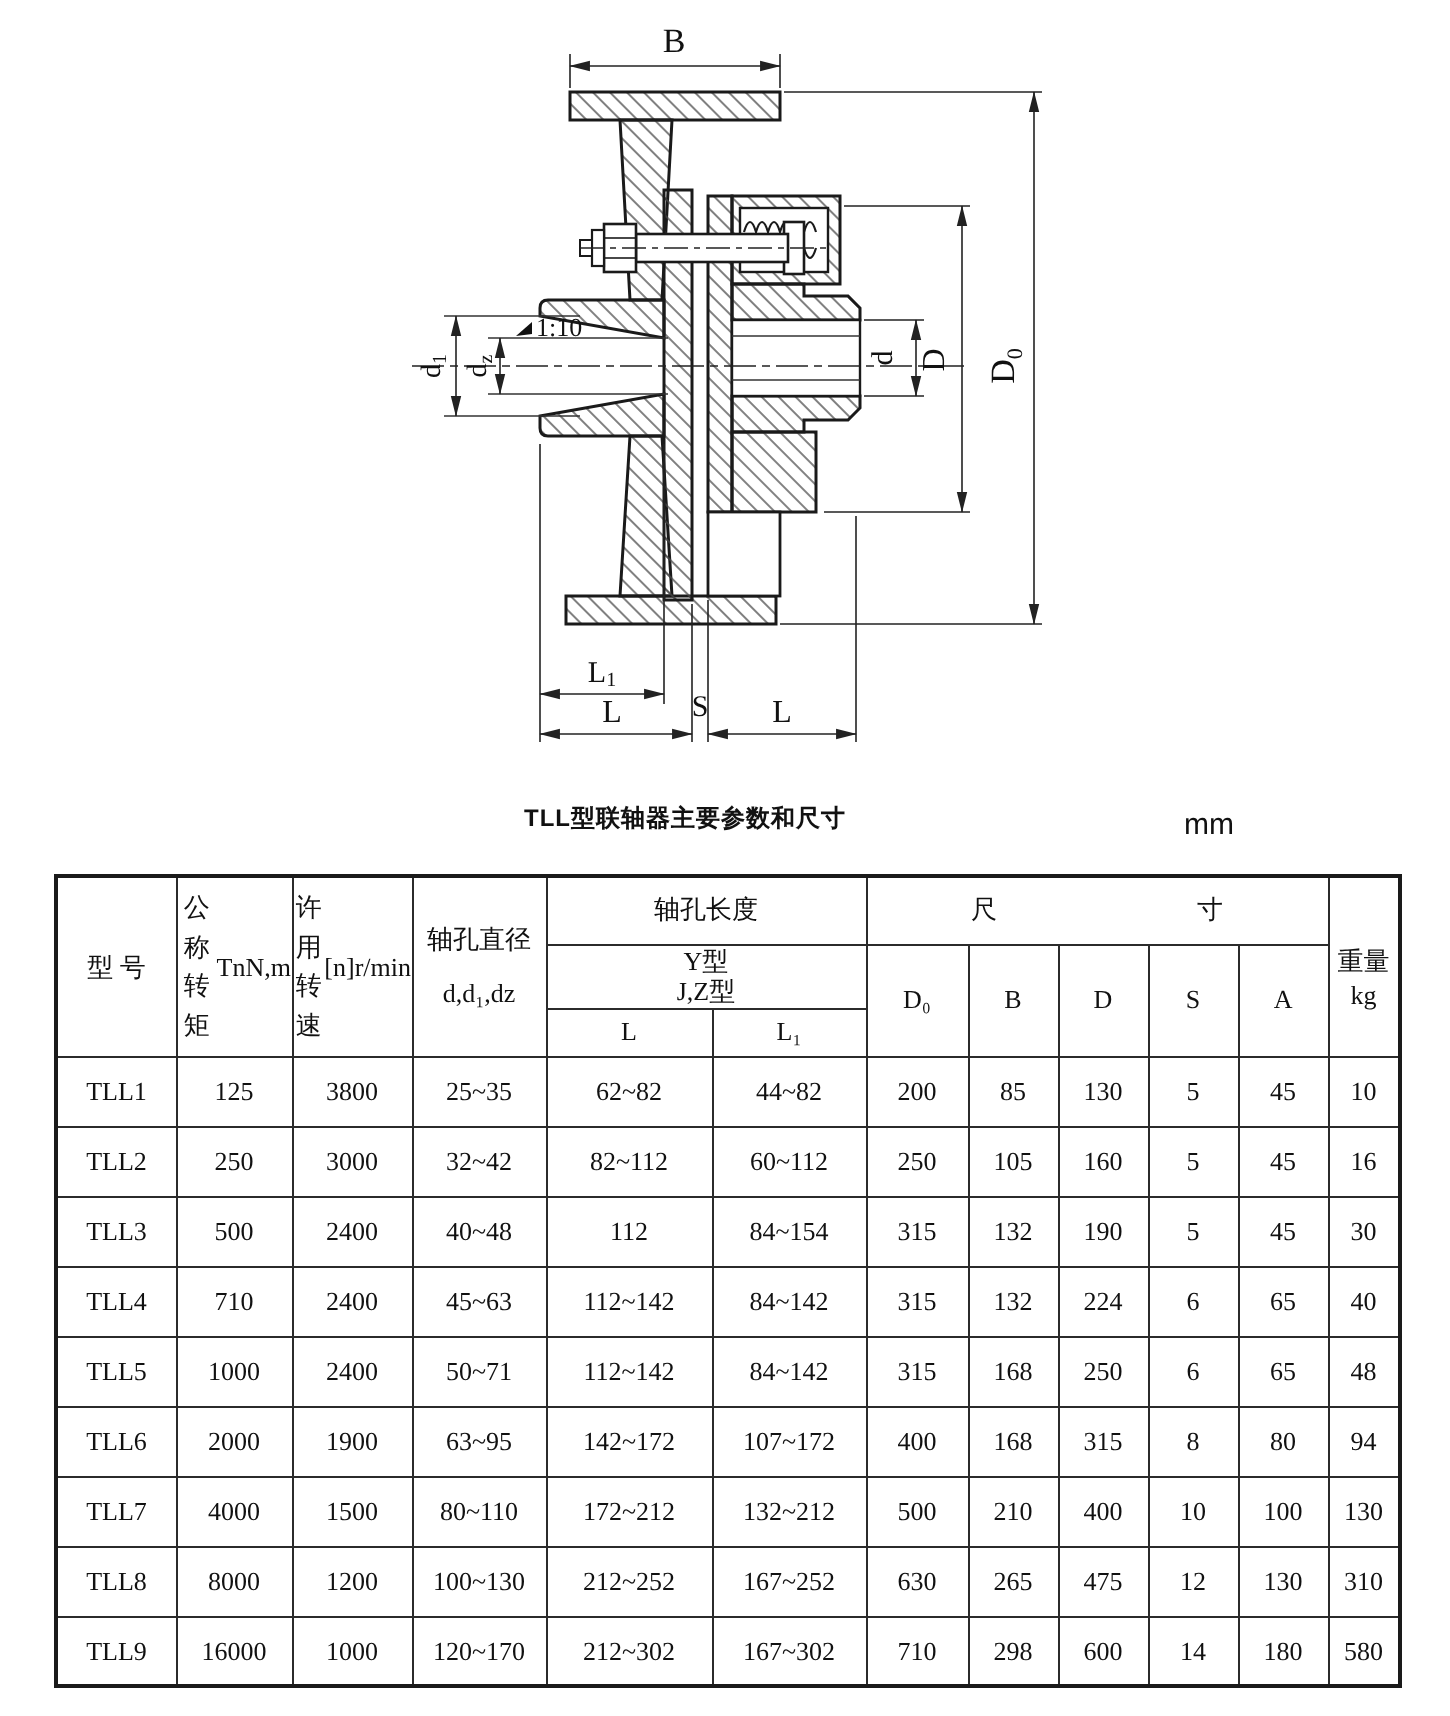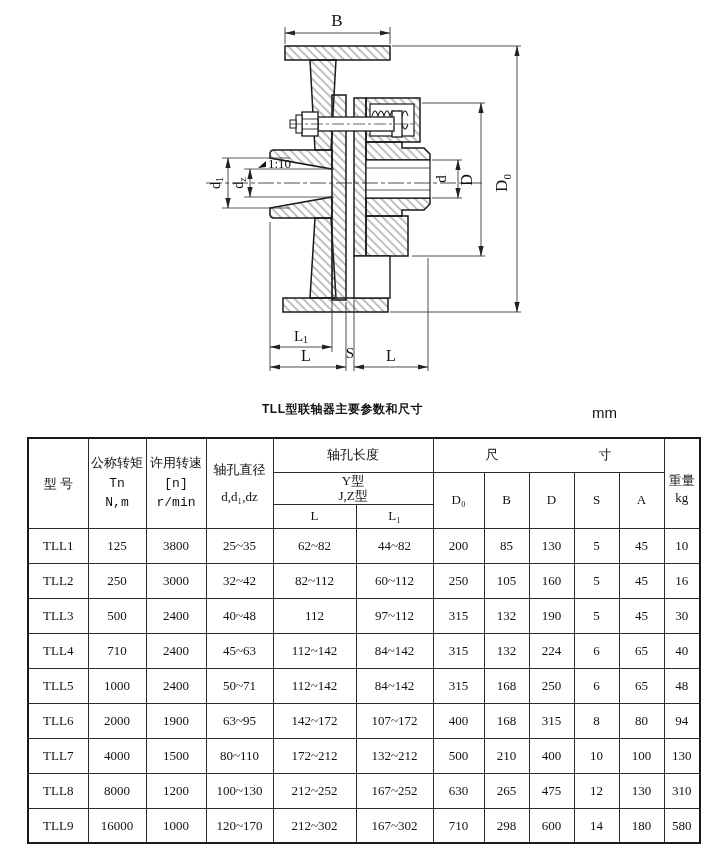--- a/index.html
+++ b/index.html
@@ -9,21 +9,21 @@
   #title{position:absolute;left:262px;top:401px;font-size:12px;font-weight:bold;
          font-family:"Liberation Sans","DejaVu Sans",sans-serif;letter-spacing:.5px;}
   #unit{position:absolute;left:592px;top:404px;font-size:15px;
         font-family:Liberation Sans, sans-serif;}
   table{position:absolute;left:27px;top:437px;width:672px;border-collapse:collapse;
         table-layout:fixed;border:2px solid #1a1a1a;}
   th,td{border:1px solid #2b2b2b;text-align:center;vertical-align:middle;
         padding:0;font-weight:normal;font-size:13px;line-height:1.2;overflow:hidden;}
   tr.h1{height:34px} tr.h2{height:32px} tr.h3{height:24px}
   tbody tr{height:35px}
-  .stack{display:flex;flex-direction:column;align-items:center;justify-content:flex-start;line-height:1.5;font-family:Liberation Mono, monospace;}
+  .stack{display:flex;flex-direction:row;align-items:center;justify-content:flex-start;line-height:1.5;}
   .stack2{display:flex;flex-direction:column;align-items:center;justify-content:center;gap:12px;}
   .stackw{display:flex;flex-direction:column;align-items:center;justify-content:flex-start;
           padding-top:12px;gap:2px;height:100%;box-sizing:border-box;}
   .split{display:flex;justify-content:space-around;width:100%;flex-direction:column;}
   .splitw{display:flex;justify-content:center;gap:100px;width:100%;}
 </style>
 </head>
 <body>
 
 <div id="page">
@@ -254,21 +254,21 @@
           <td>5</td>
           <td>45</td>
           <td>16</td>
         </tr>
         <tr>
           <td>TLL3</td>
           <td>500</td>
           <td>2400</td>
           <td>40~48</td>
           <td>112</td>
-          <td>97~112</td>
+          <td>84~154</td>
           <td>315</td>
           <td>132</td>
           <td>190</td>
           <td>5</td>
           <td>45</td>
           <td>30</td>
         </tr>
         <tr>
           <td>TLL4</td>
           <td>710</td>

